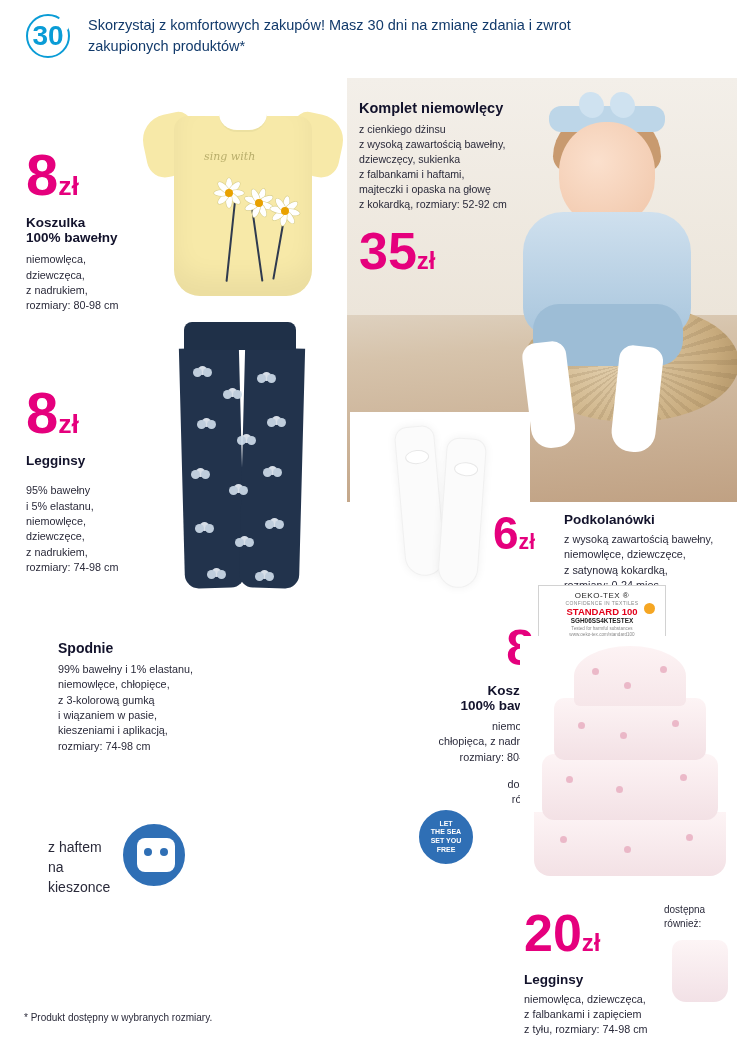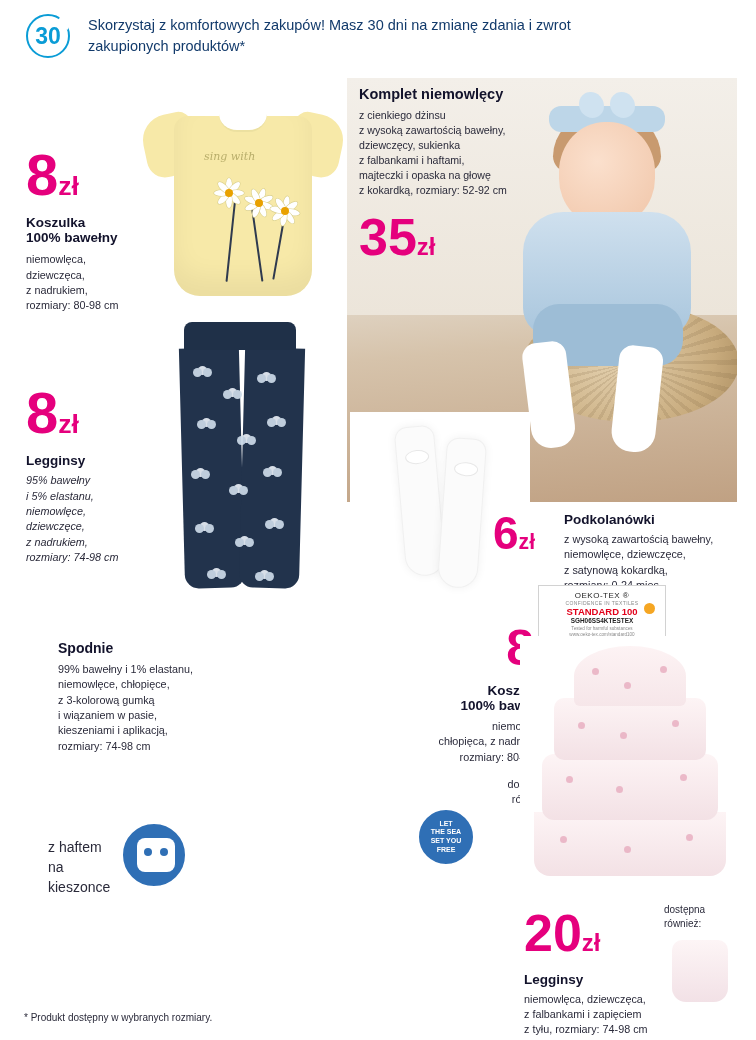--- a/index.html
+++ b/index.html
@@ -23,21 +23,21 @@
     display: flex;
     align-items: center;
     padding-left: 26px;
   }
   .badge-30 {
     width: 44px; height: 44px;
     border-radius: 50%;
     border: 2px solid #0a9cd6;
     color: #0a9cd6;
     display: flex; align-items: center; justify-content: center;
-    font-size: 23px; font-weight: bold;
+    font-size: 28px; font-weight: bold;
     position: relative;
     flex: none;
   }
   .badge-30::after {
     content: "";
     position: absolute;
     right: -2px; top: 2px;
     width: 12px; height: 10px;
     background: #ffffff;
     transform: rotate(20deg);
@@ -409,21 +409,21 @@
     <div class="flower-dot" style="left:120px; top:196px;"></div>
     <div class="flower-dot" style="left:62px; top:246px;"></div>
     <div class="flower-dot" style="left:110px; top:248px;"></div>
   </div>
 
   <div class="blk" style="left:26px; top:386px;">
     <div class="price" style="font-size:58px;">
       <span>8</span><span class="zl">zł</span>
     </div>
     <div class="prod-title" style="margin-top:14px;">Legginsy</div>
-    <div class="prod-desc" style="margin-top:5px; white-space:pre-line;font-style:italic;">95% bawełny
+    <div class="prod-desc" style="margin-top:15px; white-space:pre-line;">95% bawełny
 i 5% elastanu,
 niemowlęce,
 dziewczęce,
 z nadrukiem,
 rozmiary: 74-98 cm</div>
   </div>
 
   <div class="photo photo-baby-girl">
     <div class="pg-wall"></div>
     <div class="pg-floor"></div>
@@ -433,21 +433,21 @@
     <div class="baby-hair"></div>
     <div class="headband"></div>
     <div class="bow"></div>
     <div class="baby-head"></div>
     <div class="baby-body"></div>
     <div class="baby-bloomer"></div>
     <div class="sock1"></div>
     <div class="sock2"></div>
   </div>
 
-  <div class="blk" style="left:359px; top:86px; width:230px;">
+  <div class="blk" style="left:359px; top:100px; width:230px;">
     <div class="prod-title" style="font-size:14.5px;">Komplet niemowlęcy</div>
     <div class="prod-desc" style="margin-top:6px; white-space:pre-line; font-size:10.6px;">z cienkiego dżinsu
 z wysoką zawartością bawełny,
 dziewczęcy, sukienka
 z falbankami i haftami,
 majteczki i opaska na głowę
 z kokardką, rozmiary: 52-92 cm</div>
     <div class="price" style="font-size:52px; margin-top:16px;">
       <span>35</span><span class="zl">zł</span>
     </div>

